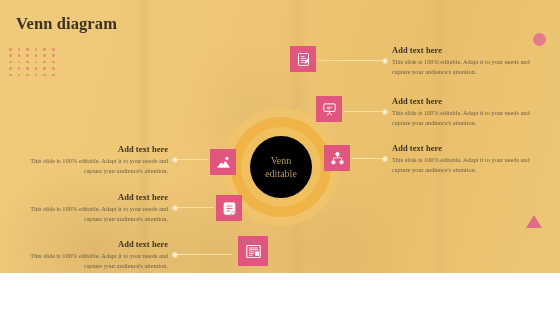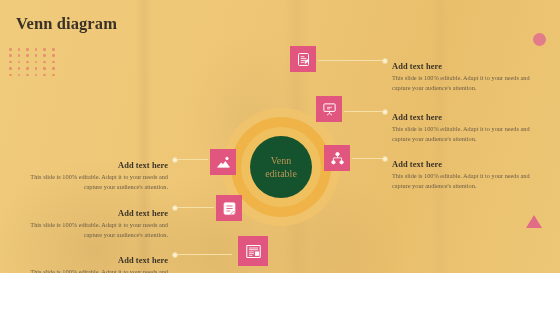--- a/index.html
+++ b/index.html
@@ -118,21 +118,21 @@
     background: #efb347;
   }
   .ring.r-inner {
     left: 19px; top: 19px;
     width: 80px; height: 80px;
     background: #f0c05f;
   }
   .ring.r-core {
     left: 28px; top: 28px;
     width: 62px; height: 62px;
-    background: #14532d;
+    background: #000000;
     display: flex;
     align-items: center;
     justify-content: center;
     text-align: center;
   }
   .venn-label {
     font-family: "Liberation Serif", serif;
     font-size: 10px;
     line-height: 1.35;
     color: #b99557;
@@ -169,21 +169,21 @@
   
   .tbl {
     position: absolute;
     width: 150px;
   }
   .tbl .hd {
     font-family: "Liberation Serif", serif;
     font-size: 8.4px;
     font-weight: bold;
     color: #3a3226;
-    margin: 16px 0 2px 0;
+    margin: 0 0 2px 0;
     letter-spacing: .1px;
   }
   .tbl .bd {
     font-family: "Liberation Serif", serif;
     font-size: 6.3px;
     line-height: 1.52;
     color: #6a5c45;
     margin: 0;
   }
   .tbl.right { text-align: left; }

